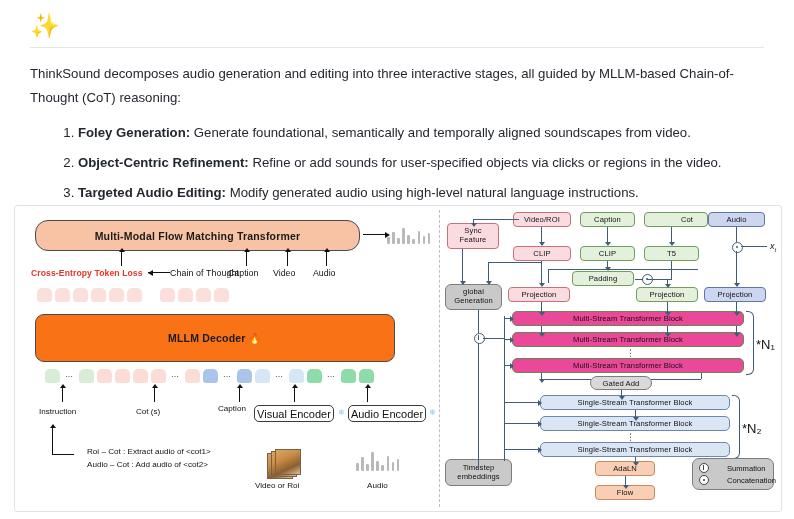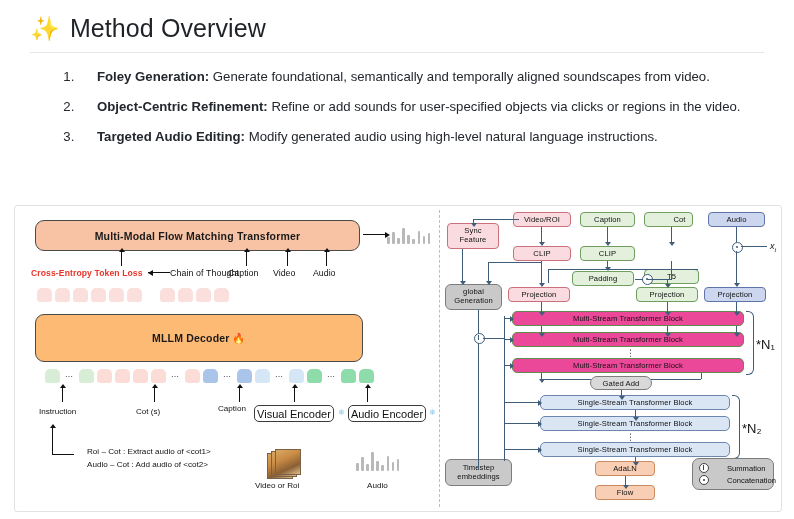--- a/index.html
+++ b/index.html
@@ -27,21 +27,21 @@
     margin-top:14px;
     max-width:730px;
   }
 
   
   ol.stages{
     margin:13px 0 0 0;padding-left:48px;
     font-size:13.2px;line-height:1.68;color:#23272e;
   }
   ol.stages li{margin-bottom:8px;}
-  ol.stages li b{font-weight:700;margin-left:19px;}
+  ol.stages li b{font-weight:700;}
 
   
   .figure{
     position:absolute;left:14px;top:205px;
     width:766px;height:305px;
     border:1px solid #e0e2e6;border-radius:3px;
     background:#fff;
     overflow:hidden;
   }
   .divider{
@@ -52,22 +52,22 @@
   
   .lp{position:absolute;left:0;top:0;width:424px;height:305px;}
 
   .bigbox{
     position:absolute;box-sizing:border-box;
     border:1.4px solid #4a4a4a;border-radius:9px;
     display:flex;align-items:center;justify-content:center;
     font-size:10.5px;color:#1b1b1b;font-weight:600;
     letter-spacing:.2px;
   }
-  .mmft{left:20px;top:14px;width:325px;height:31px;background:#f7c3a4;}
-  .mllm{left:20px;top:108px;width:328px;height:48px;background:#fdba74;}
+  .mmft{left:20px;top:14px;width:325px;height:31px;background:#f7c3a4;border-radius:13px;}
+  .mllm{left:20px;top:108px;width:360px;height:48px;background:#f97316;}
 
   .ce-loss{
     position:absolute;left:16px;top:62px;
     font-size:8.6px;color:#e8342a;font-weight:700;letter-spacing:.1px;
   }
   .cot-lbl{
     position:absolute;left:155px;top:62px;
     font-size:8.8px;color:#111;letter-spacing:.1px;
   }
   .arrow-l{
@@ -175,23 +175,23 @@
   .lgnode:after{content:"";position:absolute;left:2.6px;top:1px;width:1px;height:4.5px;background:#444;}
   .lgnode.conc:after{left:2.8px;top:2.8px;width:2px;height:2px;border-radius:50%;}
 </style>
 </head>
 <body>
 
 <div class="page">
 
   <div class="page-title">
     <span class="sparkle-icon">✨</span>
-    <span class="title-text">Method Overview</span>
   </div>
 
+  <div class="intro">ThinkSound decomposes audio generation and editing into three interactive stages, all guided by MLLM-based Chain-of-Thought (CoT) reasoning:</div>
 
   <ol class="stages">
     <li><b>Foley Generation:</b><span> Generate foundational, semantically and temporally aligned soundscapes from video.</span></li>
     <li><b>Object-Centric Refinement:</b><span> Refine or add sounds for user-specified objects via clicks or regions in the video.</span></li>
     <li><b>Targeted Audio Editing:</b><span> Modify generated audio using high-level natural language instructions.</span></li>
   </ol>
 
   <div class="figure">
     <div class="divider"></div>
 
@@ -323,31 +323,31 @@
           <b style="height:9px"></b>
           <b style="height:12px"></b>
       </div>
       <div class="capt" style="left:352px;top:275px;">Audio</div>
     </div>
 
     <div class="rp">
 
       <div class="nb pink" style="left:73px;top:6px;width:58px;">Video/ROI</div>
       <div class="nb green" style="left:140px;top:6px;width:55px;">Caption</div>
-      <div class="nb green" style="left:204px;top:6px;width:49px;padding-left:22px;">Cot</div>
+      <div class="nb green" style="left:204px;top:6px;width:64px;padding-left:22px;">Cot</div>
       <div class="nb blue" style="left:268px;top:6px;width:57px;">Audio</div>
 
       <div class="nb pink" style="left:7px;top:17px;width:52px;height:26px;flex-direction:column;line-height:1.15;">
         <span>Sync</span>
           <span>Feature</span>
       </div>
 
       <div class="nb pink" style="left:73px;top:40px;width:58px;">CLIP</div>
       <div class="nb green" style="left:140px;top:40px;width:55px;">CLIP</div>
-      <div class="nb green" style="left:204px;top:40px;width:55px;margin-top:23px;">T5</div>
+      <div class="nb green" style="left:204px;top:40px;width:55px;">T5</div>
 
       <div class="nb green" style="left:132px;top:65px;width:62px;">Padding</div>
 
       <div class="node conc" style="left:292px;top:36px;"></div>
       <div class="xt" style="left:330px;top:35px;">x<sub style="font-size:6px">t</sub></div>
       <div class="ln lnh" style="left:301px;top:40px;width:26px;"></div>
 
       <div class="node conc" style="left:202px;top:68px;"></div>
 
       <div class="nb grey" style="left:5px;top:78px;width:57px;height:26px;flex-direction:column;line-height:1.15;">

